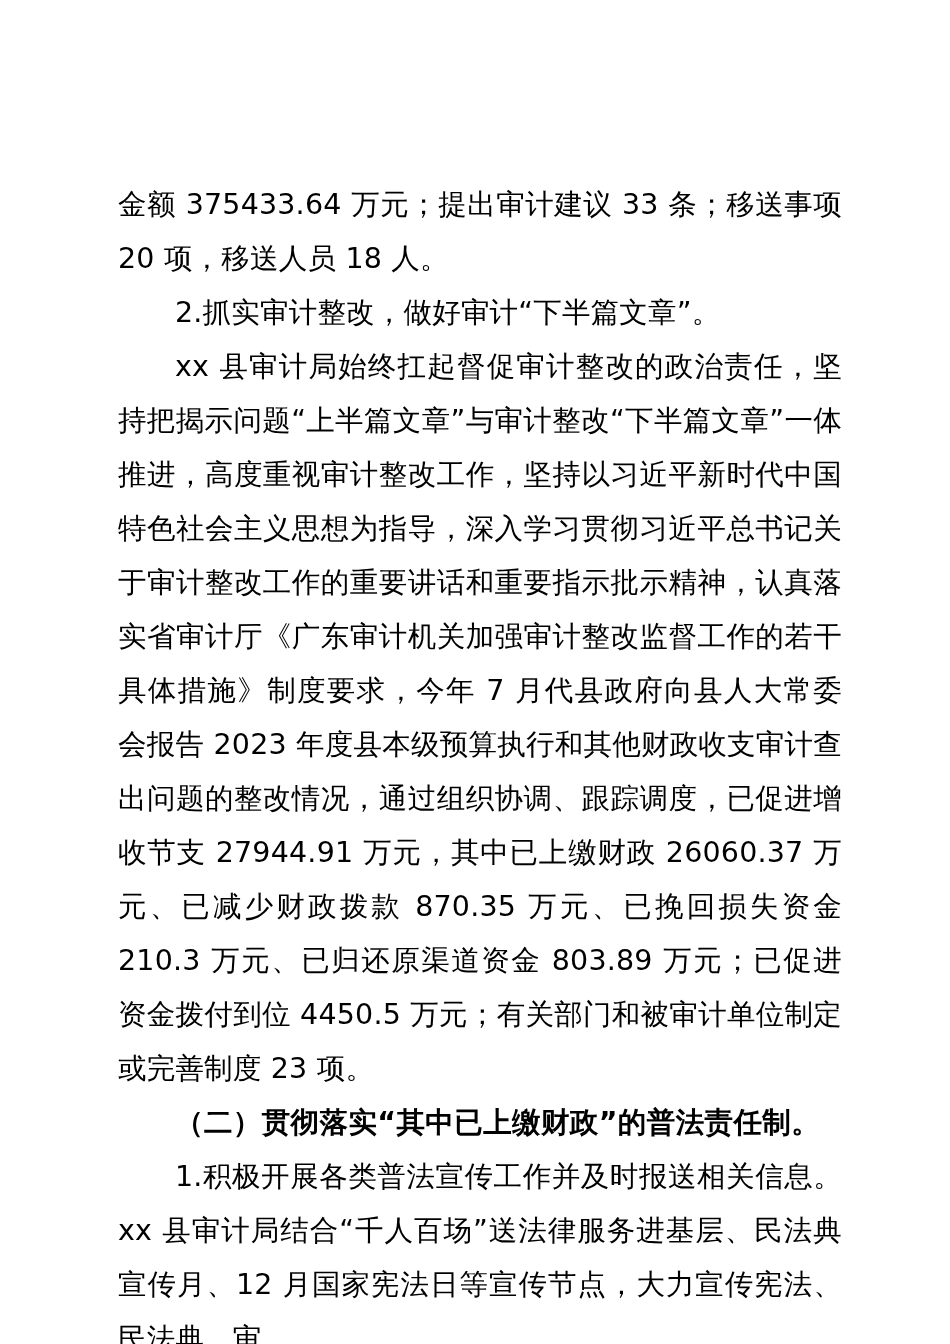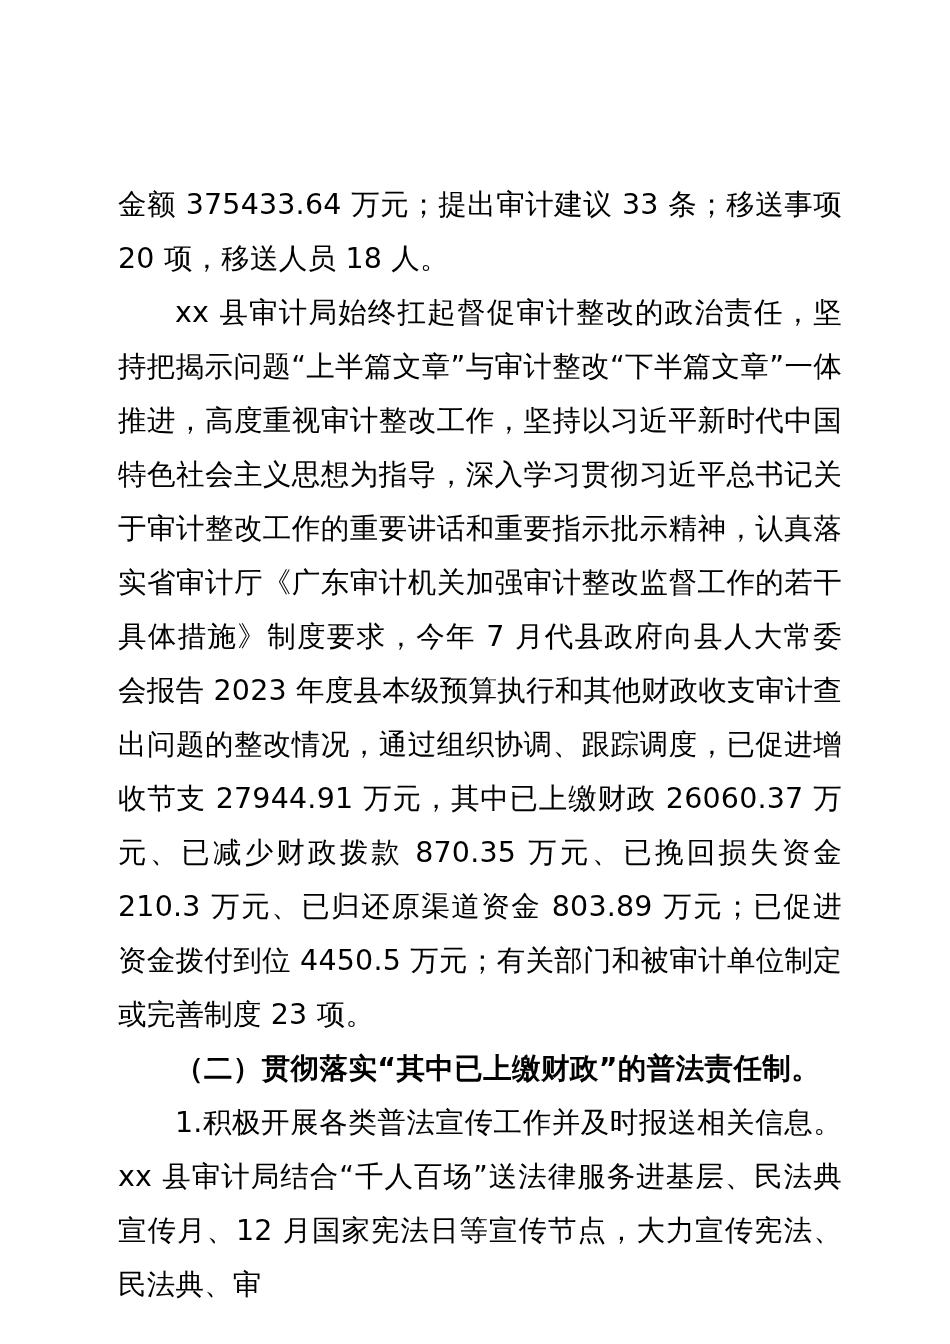--- a/index.html
+++ b/index.html
@@ -36,17 +36,18 @@
     font-weight: bold;
     letter-spacing: 0.4px;
   }
 </style>
 </head>
 <body>
 
 <div class="page">
   <div class="doc-body">
     <p>金额 375433.64 万元；提出审计建议 33 条；移送事项 20 项，移送人员 18 人。</p>
+    <p class="indent">2.抓实审计整改，做好审计“下半篇文章”。</p>
     <p class="indent">xx 县审计局始终扛起督促审计整改的政治责任，坚持把揭示问题“上半篇文章”与审计整改“下半篇文章”一体推进，高度重视审计整改工作，坚持以习近平新时代中国特色社会主义思想为指导，深入学习贯彻习近平总书记关于审计整改工作的重要讲话和重要指示批示精神，认真落实省审计厅《广东审计机关加强审计整改监督工作的若干具体措施》制度要求，今年 7 月代县政府向县人大常委会报告 2023 年度县本级预算执行和其他财政收支审计查出问题的整改情况，通过组织协调、跟踪调度，已促进增收节支 27944.91 万元，其中已上缴财政 26060.37 万元、已减少财政拨款 870.35 万元、已挽回损失资金 210.3 万元、已归还原渠道资金 803.89 万元；已促进资金拨付到位 4450.5 万元；有关部门和被审计单位制定或完善制度 23 项。</p>
     <p class="heading">（二）贯彻落实“其中已上缴财政”的普法责任制。</p>
     <p class="indent">1.积极开展各类普法宣传工作并及时报送相关信息。xx 县审计局结合“千人百场”送法律服务进基层、民法典宣传月、12 月国家宪法日等宣传节点，大力宣传宪法、民法典、审</p>
   </div>
 </div>
 
 </body></html>

